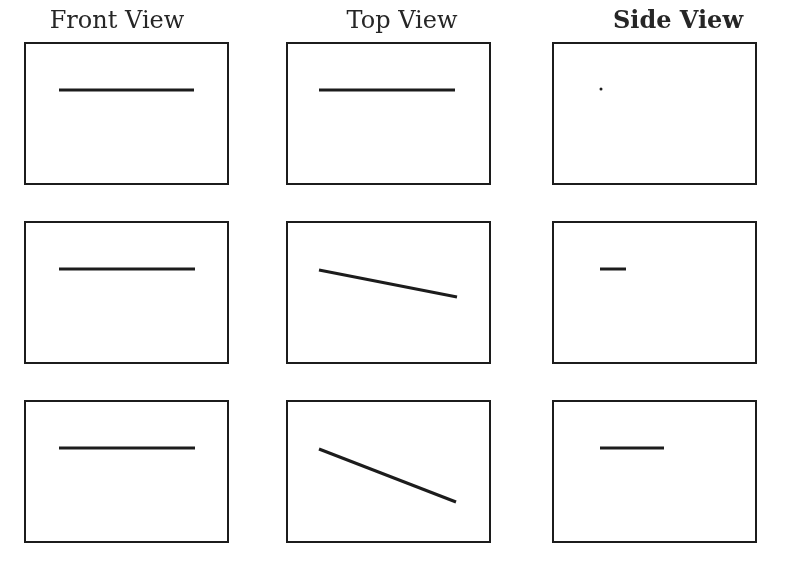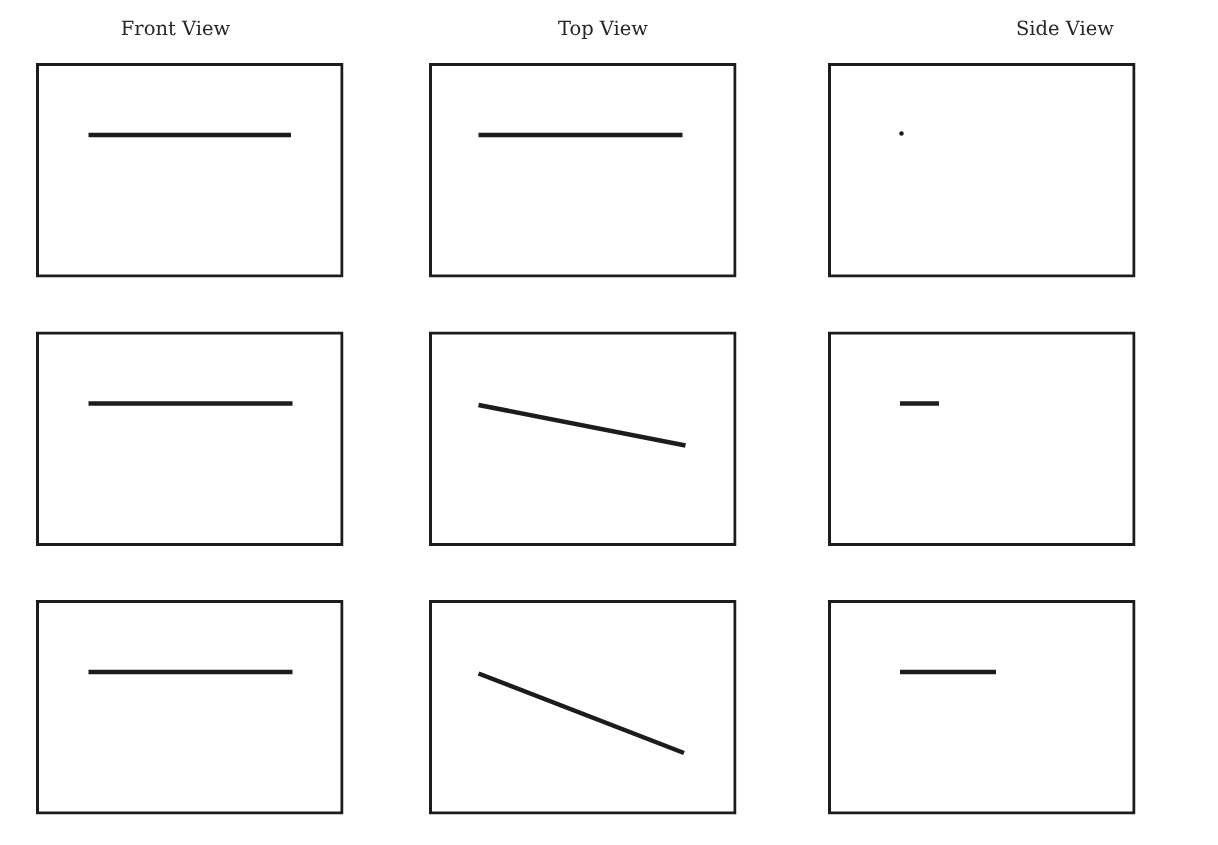--- a/index.html
+++ b/index.html
@@ -12,28 +12,28 @@
     width: 812px;
     height: 563px;
     background: #ffffff;
     font-family: "DejaVu Serif", serif;
     overflow: hidden;
   }
   .hdr {
     position: absolute;
     top: 9px;
     transform: translateX(-50%);
-    font-size: 13px;
+    font-size: 24px;
     line-height: 22px;
     color: #262626;
     white-space: nowrap;
   }
   .hdr-front { left: 117px; }
   .hdr-top   { left: 402px; }
-  .hdr-side  { left: 710px; }
+  .hdr-side  { left: 678px; font-weight: bold; }
   .box {
     position: absolute;
   }
   .box svg {
     display: block;
   }
 </style>
 </head>
 <body>
 

